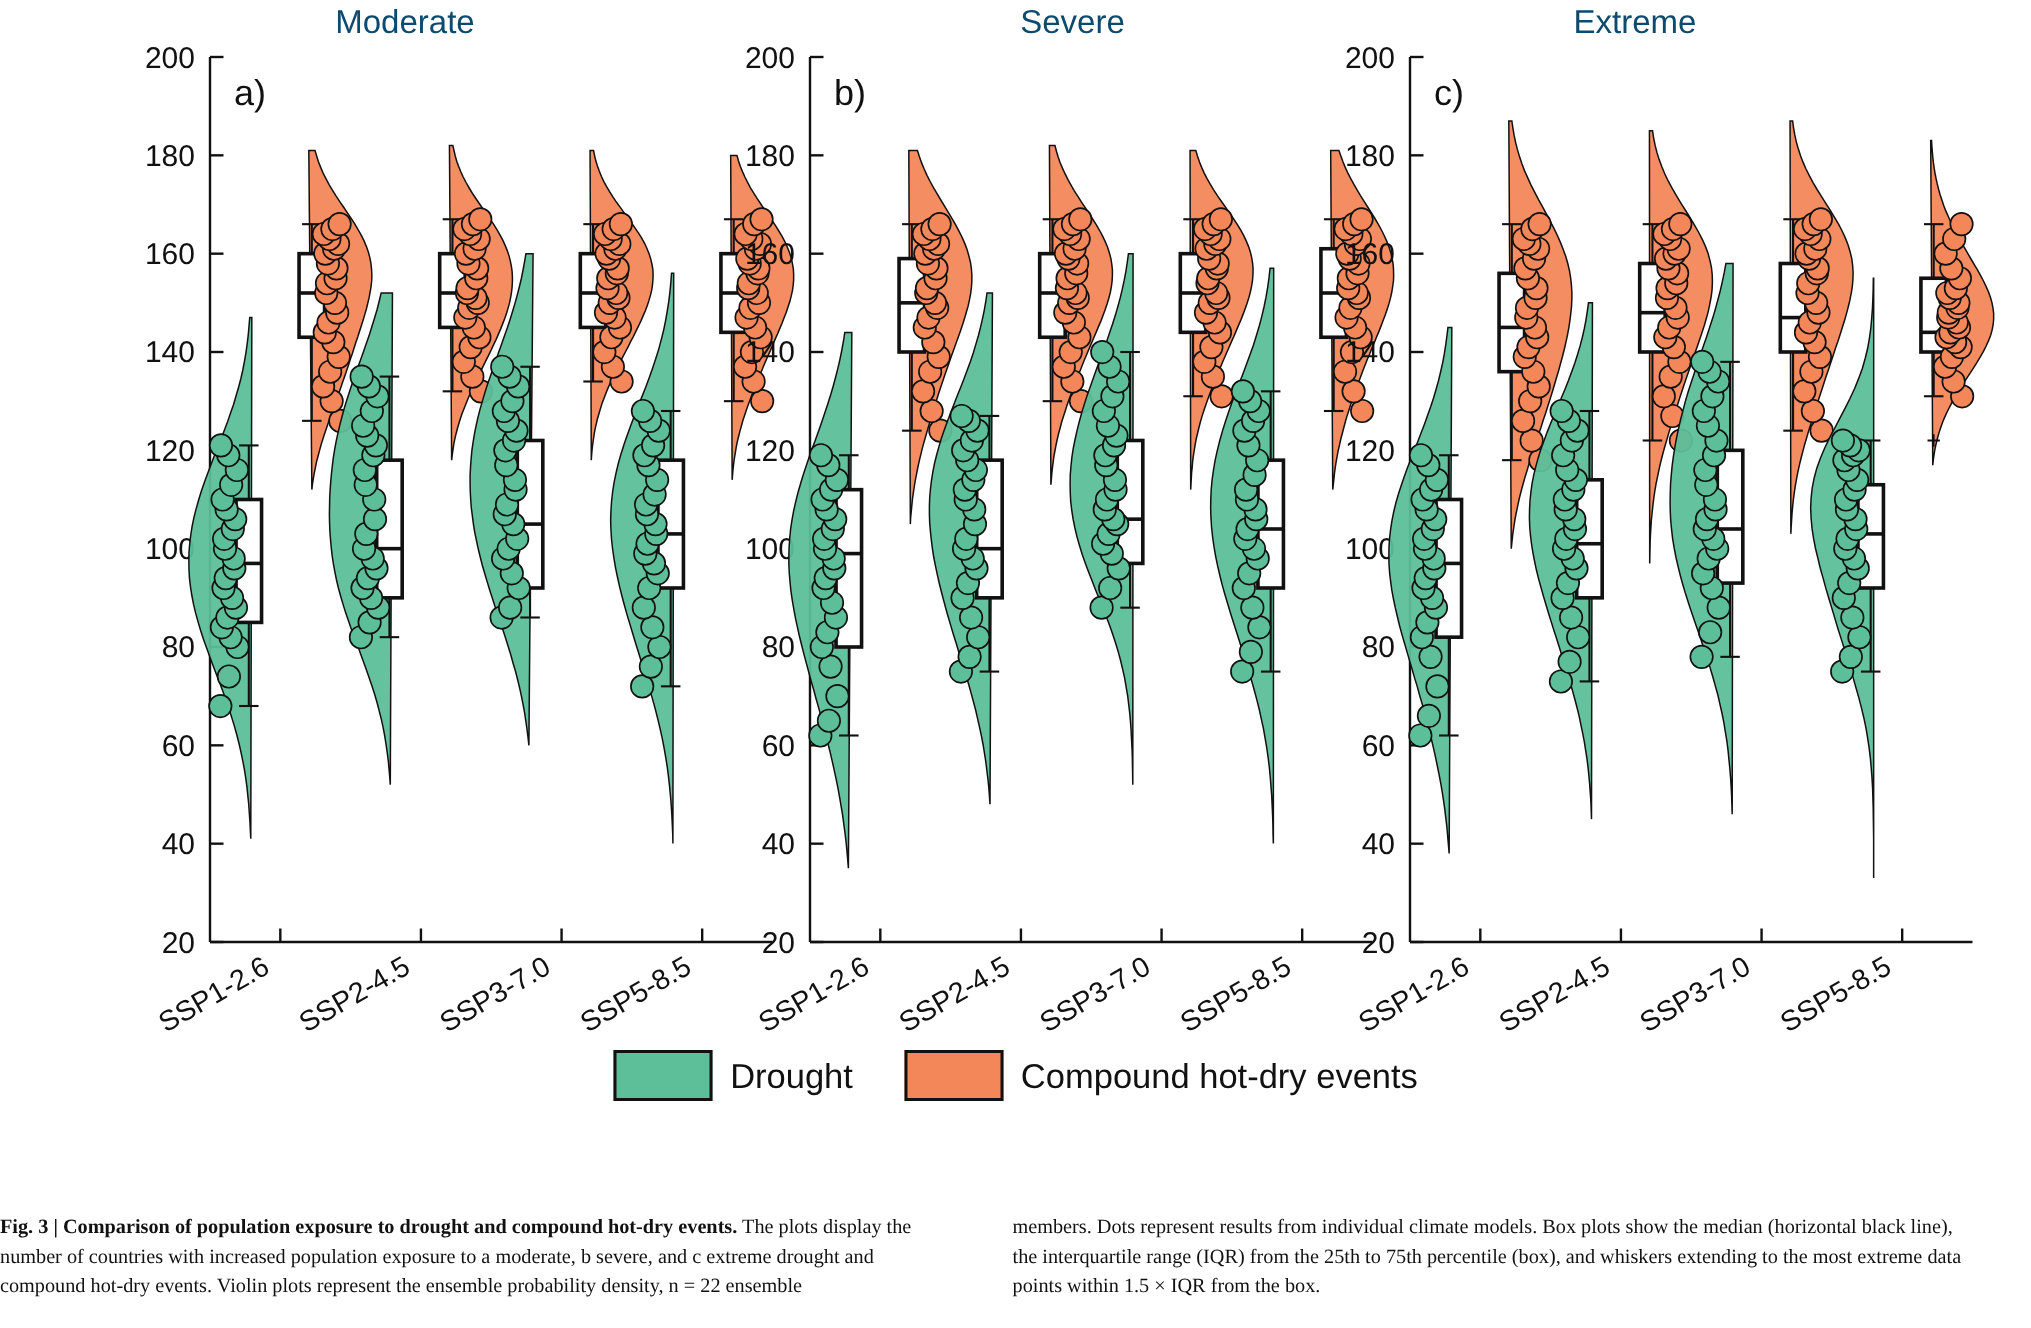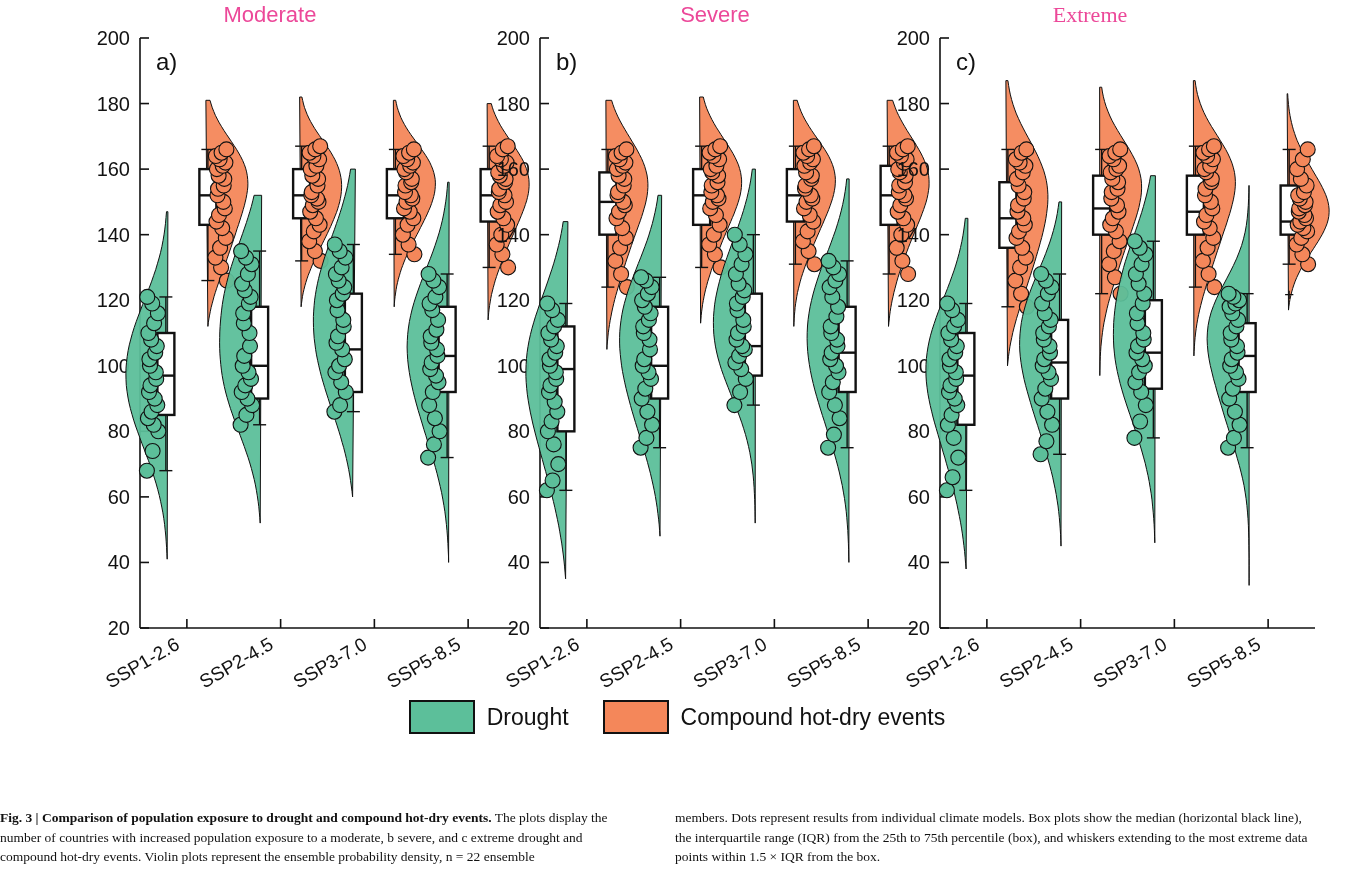--- a/index.html
+++ b/index.html
@@ -34,21 +34,21 @@
     line-height: 1.45;
     color: #111;
     align-items: center;
   }
   #caption .col { width: 635px; }
   #caption b { font-family: "Liberation Serif", serif; font-weight: bold; }
   .panel-title {
     position: absolute;
     font-size: 22px;
     text-align: center;
-    color: #ec4899;
+    color: #0c4a6e;
   }
   svg { display: block; }
   .legend {
     position: absolute;
     left: 0;
     top: 700px;
     width: 1354px;
     display: flex;
     justify-content: center;
     align-items: center;
@@ -64,21 +64,21 @@
   }
   .legend .item { display: flex; align-items: center; gap: 12px; }
 </style>
 </head>
 <body>
 
 <div id="figure">
 
   <div class="panel-title" style="left:70px; top:2px; width:400px;">Moderate</div>
   <div class="panel-title" style="left:530px; top:2px; width:370px;">Severe</div>
-  <div class="panel-title" style="left:905px; top:2px; width:370px;font-family:Liberation Serif, serif;">Extreme</div>
+  <div class="panel-title" style="left:905px; top:2px; width:370px;">Extreme</div>
   <svg id="plot" width="1354" height="700">
       <g>
         <line x1="140" y1="38" x2="140" y2="628" stroke="#111" stroke-width="1.6"></line>
         <line x1="140" y1="628" x2="515" y2="628" stroke="#111" stroke-width="1.6"></line>
         <line x1="140" y1="628" x2="149" y2="628" stroke="#111" stroke-width="1.6"></line>
         <text x="130" y="635" text-anchor="end" font-size="20" fill="#111" font-family="Liberation Sans, sans-serif">20</text>
         <line x1="140" y1="562.4444444444445" x2="149" y2="562.4444444444445" stroke="#111" stroke-width="1.6"></line>
         <text x="130" y="569.4444444444445" text-anchor="end" font-size="20" fill="#111" font-family="Liberation Sans, sans-serif">40</text>
         <line x1="140" y1="496.8888888888889" x2="149" y2="496.8888888888889" stroke="#111" stroke-width="1.6"></line>
         <text x="130" y="503.8888888888889" text-anchor="end" font-size="20" fill="#111" font-family="Liberation Sans, sans-serif">60</text>

